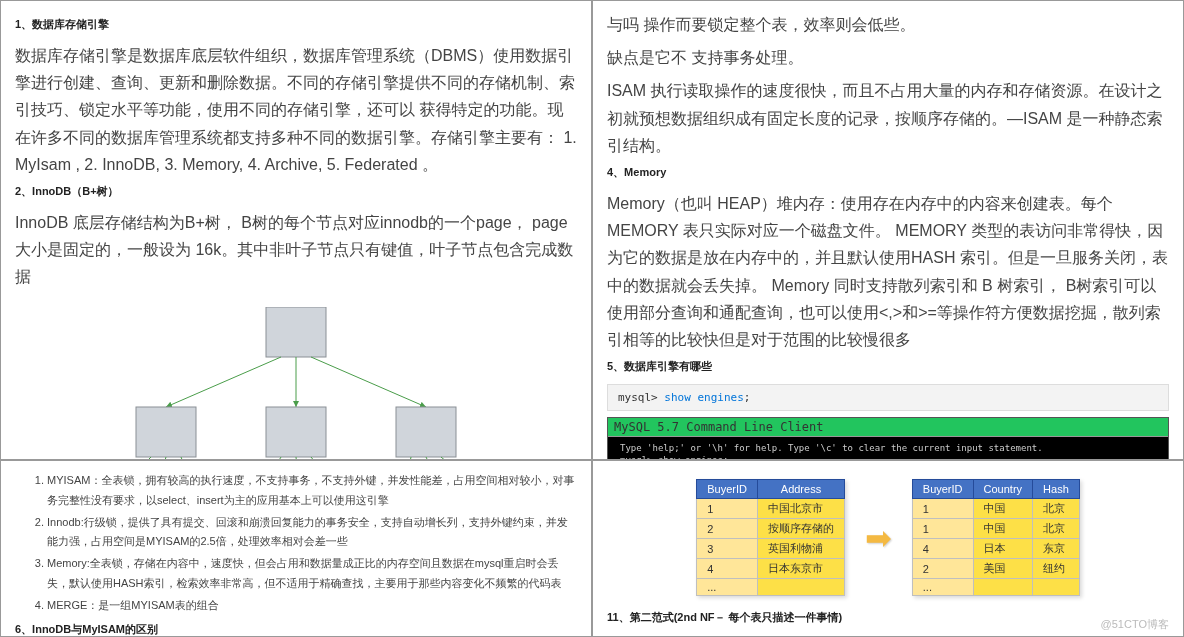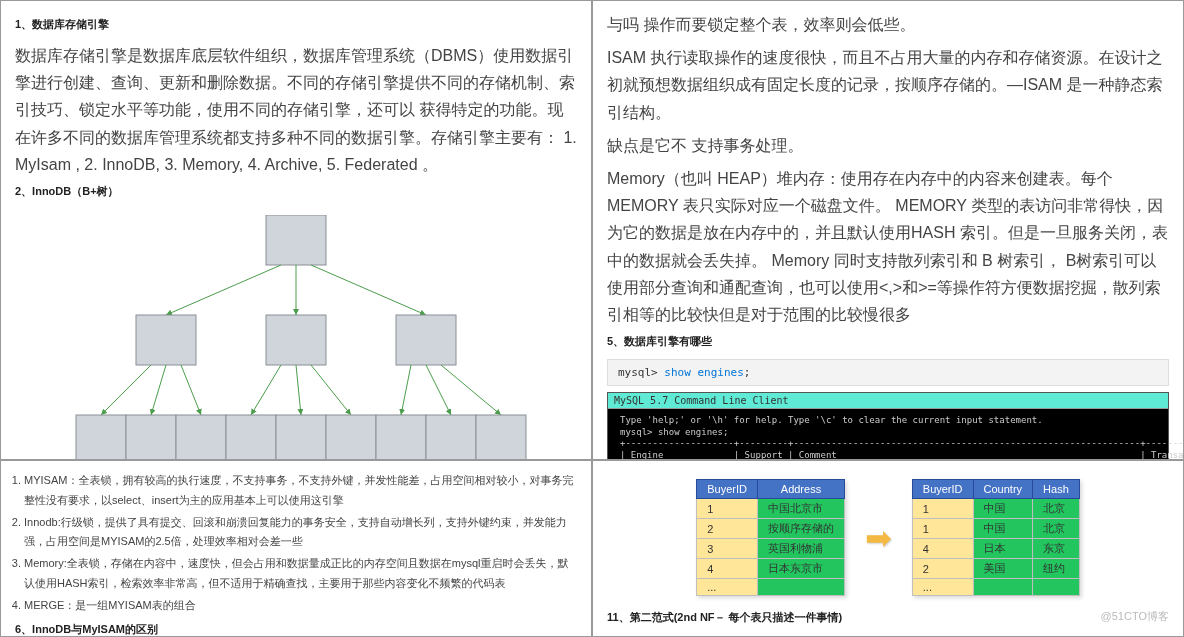--- a/index.html
+++ b/index.html
@@ -6,41 +6,42 @@
 body { font-family: "Microsoft YaHei", Arial, sans-serif; font-size: 12px; color: #333; background: #fff; width: 1184px; height: 637px; overflow: hidden; }
 .page { display: grid; grid-template-columns: 592px 592px; grid-template-rows: 460px 177px; }
 .quad { border: 1px solid #999; padding: 10px 14px; overflow: hidden; position: relative; }
 h3 { font-size: 11px; font-weight: bold; margin: 6px 0 10px; color: #222; }
 p { font-size: 16px; line-height: 1.7; color: #444; margin-bottom: 6px; }
 .tree { text-align: center; margin-top: 16px; }
 .tree svg { display: inline-block; }
 .codebar { background: #f3f3f3; border: 1px solid #ddd; padding: 6px 10px; font-family: Consolas, monospace; font-size: 11px; margin: 6px 0; }
 .codebar .kw { color: #0074d9; text-align: center; }
 .term { background: #000; color: #ccc; font-family: Consolas, monospace; font-size: 9px; padding: 0; margin-top: 6px; border: 1px solid #555; }
-.term-title { background: #5eead4; color: #333; font-size: 10px; padding: 2px 6px; border-bottom: 1px solid #999; }
+.term-title { background: #22c55e; color: #333; font-size: 12px; padding: 2px 6px; border-bottom: 1px solid #999; }
 .term pre { padding: 6px 12px; line-height: 1.3; white-space: pre; }
-ol { margin-left: 9px; font-size: 11px; line-height: 1.8; color: #444; }
+ol { margin-left: 32px; font-size: 11px; line-height: 1.8; color: #444; }
 ol li { margin-bottom: 2px; }
 .tables { display: flex; align-items: center; gap: 20px; margin-top: 8px; justify-content: center; }
 table { border-collapse: collapse; font-size: 11px; box-shadow: 2px 2px 4px rgba(0,0,0,0.15); }
 th { background: #4472c4; color: #fff; padding: 3px 10px; border: 1px solid #254b9a; font-weight: normal; }
-td { background: #22c55e; padding: 2px 10px; border: 1px solid #bfbfbf; }
+td { background: #fde047; padding: 2px 10px; border: 1px solid #bfbfbf; }
 td.idx { background: #ffe699; }
 .arrow { font-size: 32px; color: #f4b942; text-shadow: 1px 1px 2px rgba(0,0,0,0.2); }
-.watermark { position: absolute; right: 14px; bottom: 12px; color: #bbb; font-size: 11px; margin-left: 12px; }
+.watermark { position: absolute; right: 14px; bottom: 4px; color: #bbb; font-size: 11px; margin-left: 12px; }
 </style>
 </head>
 <body>
 
 <div class="page">
 
 <div class="quad">
   <h3>1、数据库存储引擎</h3>
   <p>数据库存储引擎是数据库底层软件组织，数据库管理系统（DBMS）使用数据引擎进行创建、查询、更新和删除数据。不同的存储引擎提供不同的存储机制、索引技巧、锁定水平等功能，使用不同的存储引擎，还可以 获得特定的功能。现在许多不同的数据库管理系统都支持多种不同的数据引擎。存储引擎主要有： 1. MyIsam , 2. InnoDB, 3. Memory, 4. Archive, 5. Federated 。</p>
   <h3>2、InnoDB（B+树）</h3>
+  <p>InnoDB 底层存储结构为B+树， B树的每个节点对应innodb的一个page， page大小是固定的，一般设为 16k。其中非叶子节点只有键值，叶子节点包含完成数据</p>
   <div class="tree">
     <svg width="480" height="260" viewBox="0 0 480 260">
       <defs>
         <marker id="arr" markerWidth="8" markerHeight="8" refX="6" refY="3" orient="auto">
               <path d="M0,0 L6,3 L0,6 Z" fill="#4a9d4a"></path>
             </marker>
       </defs>
       <rect x="210" y="0" width="60" height="50" fill="#d0d5db" stroke="#8a8f95"></rect>
       <line x1="225" y1="50" x2="110" y2="100" stroke="#4a9d4a" marker-end="url(#arr)"></line>
       <line x1="240" y1="50" x2="240" y2="100" stroke="#4a9d4a" marker-end="url(#arr)"></line>
@@ -65,22 +66,23 @@
       <rect x="270" y="200" width="50" height="50" fill="#d0d5db" stroke="#8a8f95"></rect>
       <rect x="320" y="200" width="50" height="50" fill="#d0d5db" stroke="#8a8f95"></rect>
       <rect x="370" y="200" width="50" height="50" fill="#d0d5db" stroke="#8a8f95"></rect>
       <rect x="420" y="200" width="50" height="50" fill="#d0d5db" stroke="#8a8f95"></rect>
     </svg>
   </div>
 </div>
 
 <div class="quad">
   <p>与吗 操作而要锁定整个表，效率则会低些。</p>
+  <p>缺点是它不 支持事务处理。</p>
   <p>ISAM 执行读取操作的速度很快，而且不占用大量的内存和存储资源。在设计之初就预想数据组织成有固定长度的记录，按顺序存储的。—ISAM 是一种静态索引结构。</p>
-  <p>缺点是它不 支持事务处理。</p>
+  <h3>4、Memory</h3>
   <p>Memory（也叫 HEAP）堆内存：使用存在内存中的内容来创建表。每个 MEMORY 表只实际对应一个磁盘文件。 MEMORY 类型的表访问非常得快，因为它的数据是放在内存中的，并且默认使用HASH 索引。但是一旦服务关闭，表中的数据就会丢失掉。 Memory 同时支持散列索引和 B 树索引， B树索引可以使用部分查询和通配查询，也可以使用&lt;,&gt;和&gt;=等操作符方便数据挖掘，散列索引相等的比较快但是对于范围的比较慢很多</p>
   <h3>5、数据库引擎有哪些</h3>
   <div class="codebar">mysql&gt; <span class="kw">show engines</span>;</div>
   <div class="term">
     <div class="term-title">MySQL 5.7 Command Line Client</div>
     <pre>Type 'help;' or '\h' for help. Type '\c' to clear the current input statement.
 mysql&gt; show engines;
 +--------------------+---------+----------------------------------------------------------------+--------------+------+------------+
 | Engine             | Support | Comment                                                        | Transactions | XA   | Savepoints |
 +--------------------+---------+----------------------------------------------------------------+--------------+------+------------+

